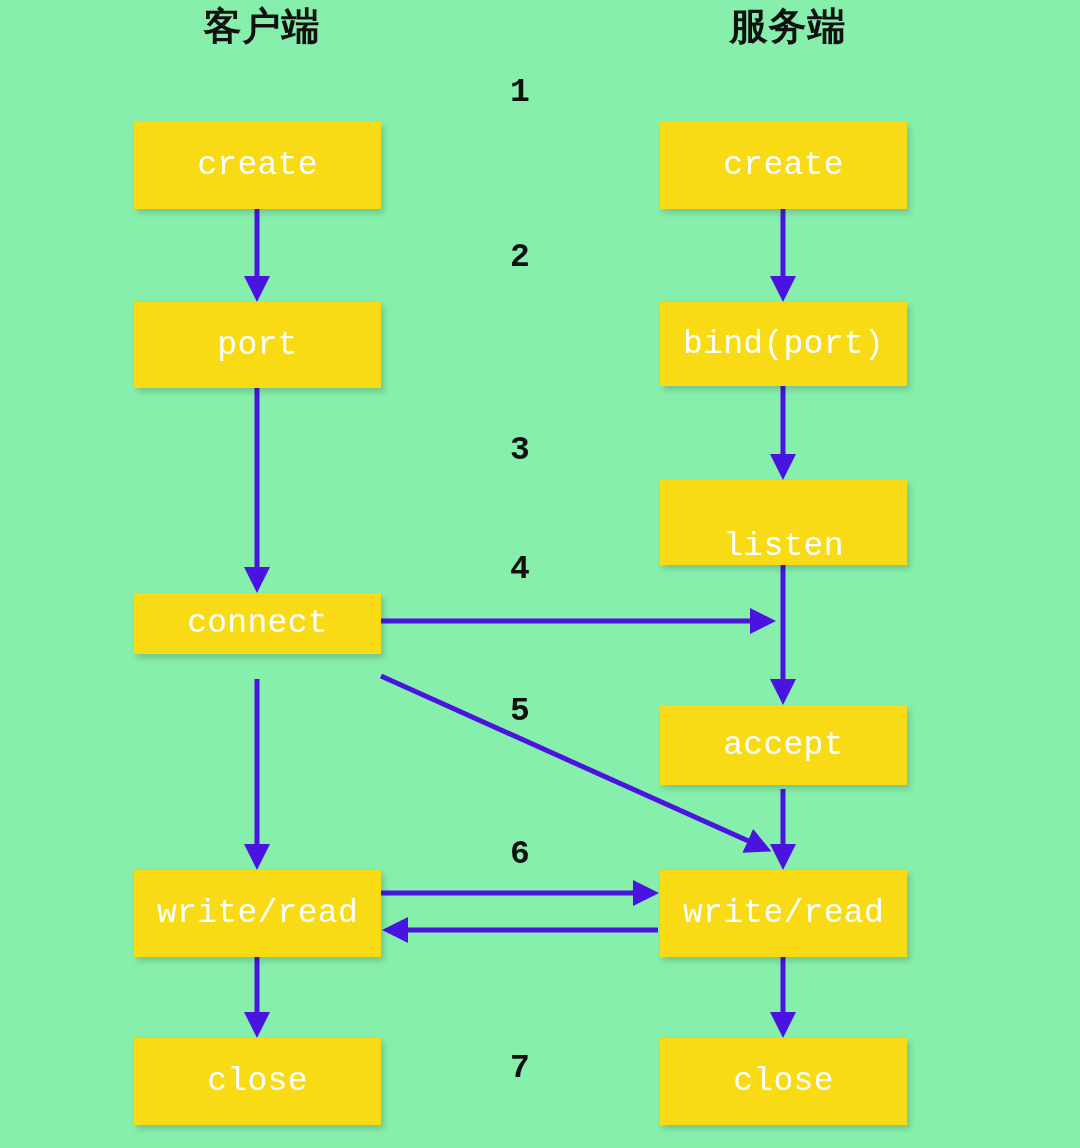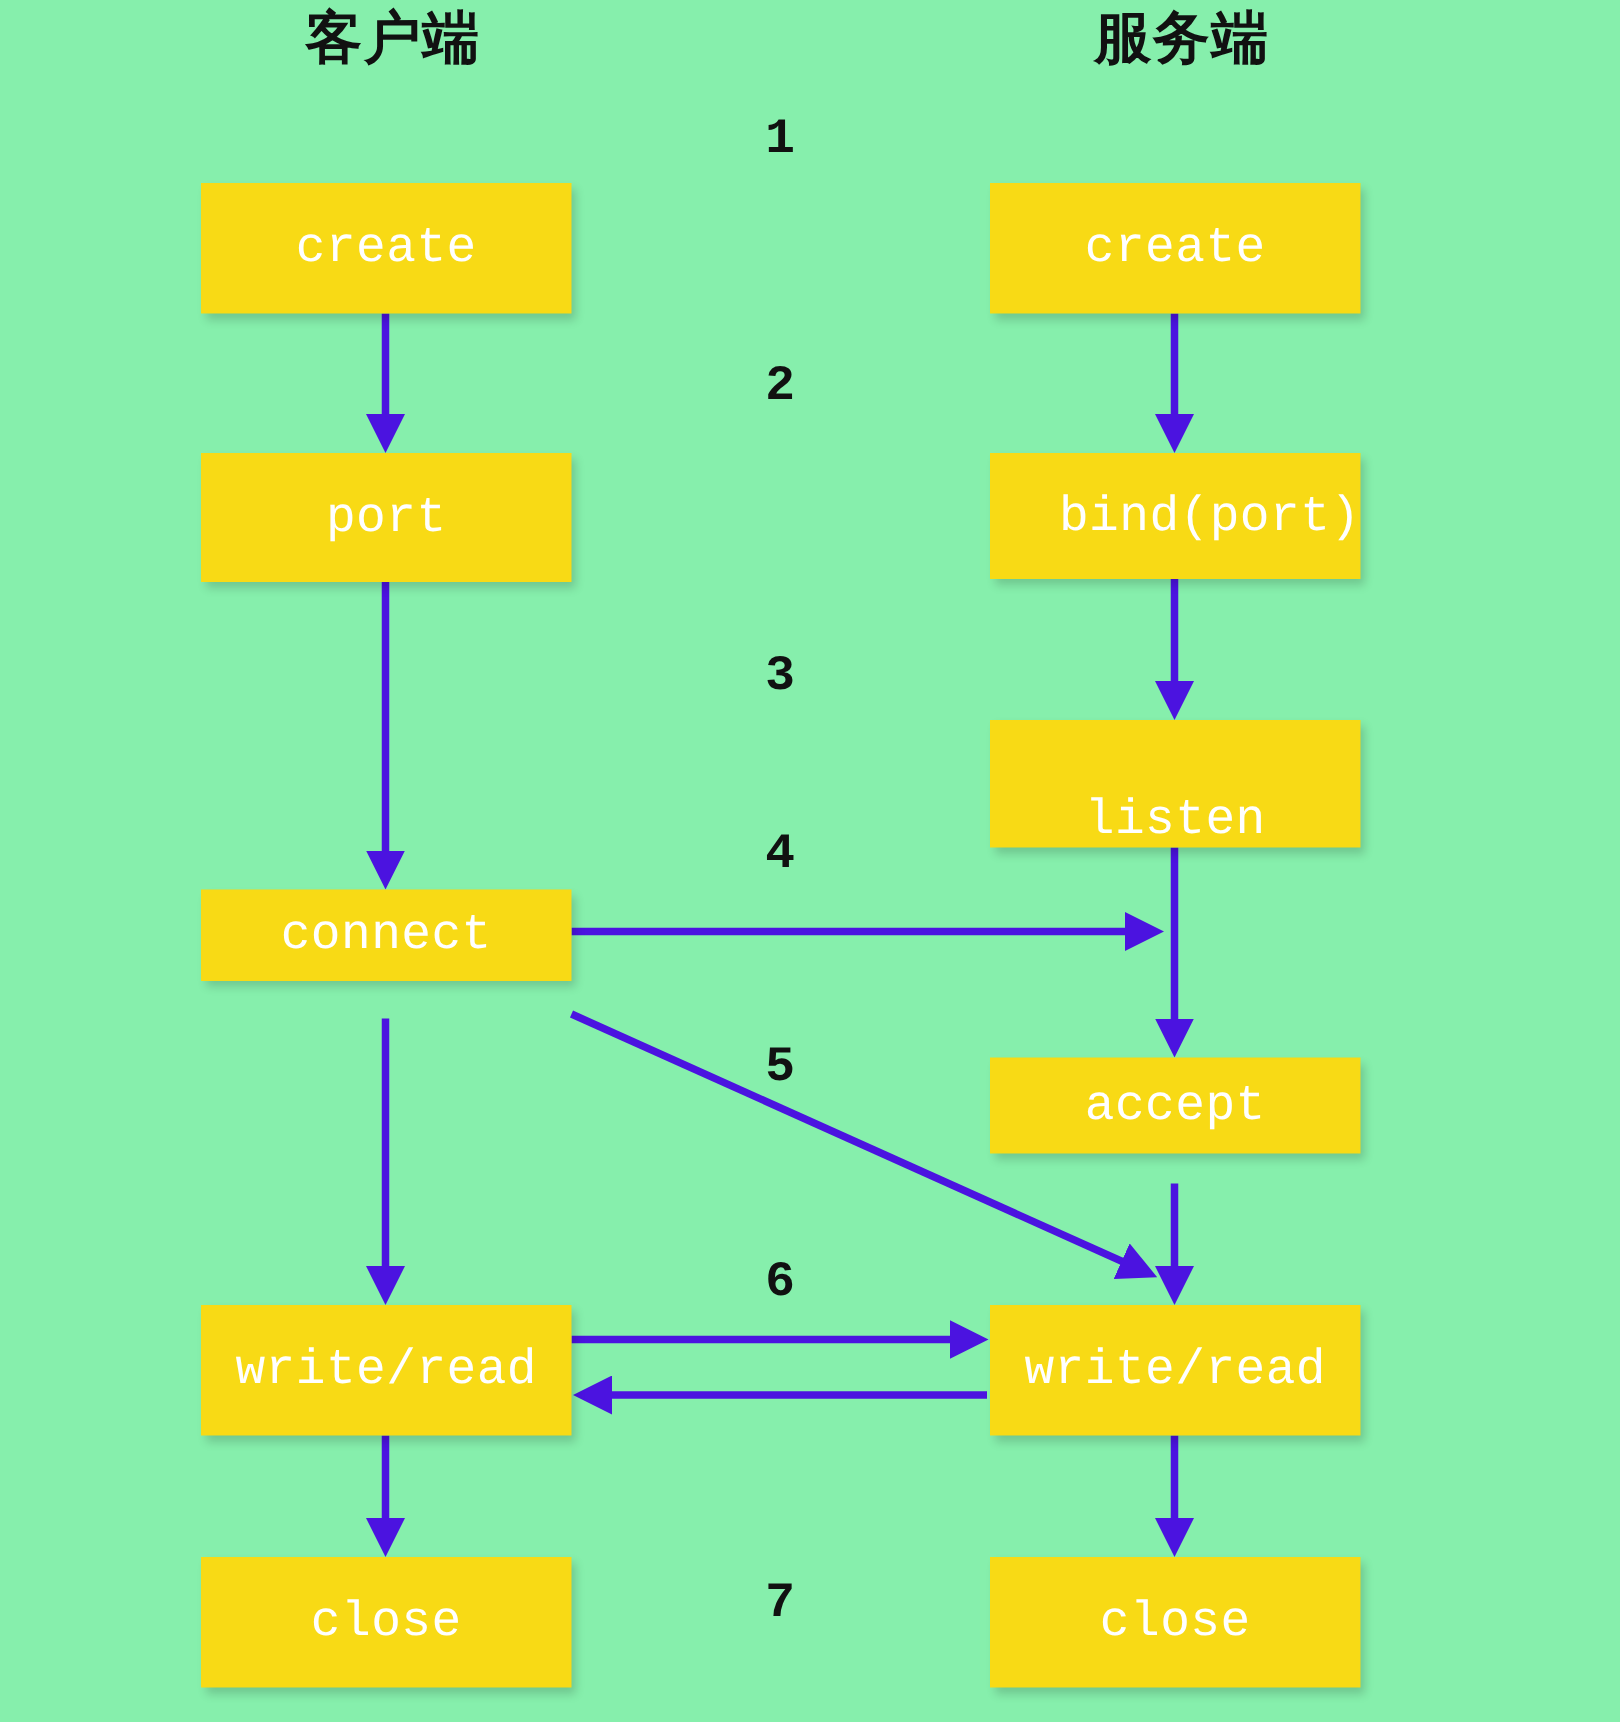--- a/index.html
+++ b/index.html
@@ -102,27 +102,27 @@
   <div class="node" style="left:134px; top:870px; width:247px; height:87px;">
     <span>write/read</span>
   </div>
   <div class="node" style="left:134px; top:1038px; width:247px; height:87px;">
     <span>close</span>
   </div>
 
   <div class="node" style="left:660px; top:122px; width:247px; height:87px;">
     <span>create</span>
   </div>
-  <div class="node" style="left:660px; top:302px; width:247px; height:84px;justify-content:flex-end;">
+  <div class="node" style="left:660px; top:302px; width:247px; height:84px;">
     <span>bind(port)</span>
   </div>
   <div class="node" style="left:660px; top:480px; width:247px; height:85px;align-items:flex-end;">
     <span>listen</span>
   </div>
-  <div class="node" style="left:660px; top:705px; width:247px; height:64px;">
+  <div class="node" style="left:660px; top:705px; width:247px; height:80px;">
     <span>accept</span>
   </div>
   <div class="node" style="left:660px; top:870px; width:247px; height:87px;">
     <span>write/read</span>
   </div>
   <div class="node" style="left:660px; top:1038px; width:247px; height:87px;">
     <span>close</span>
   </div>
 
   <div class="step-num" style="left:500px; top:76px; width:40px;">1</div>

